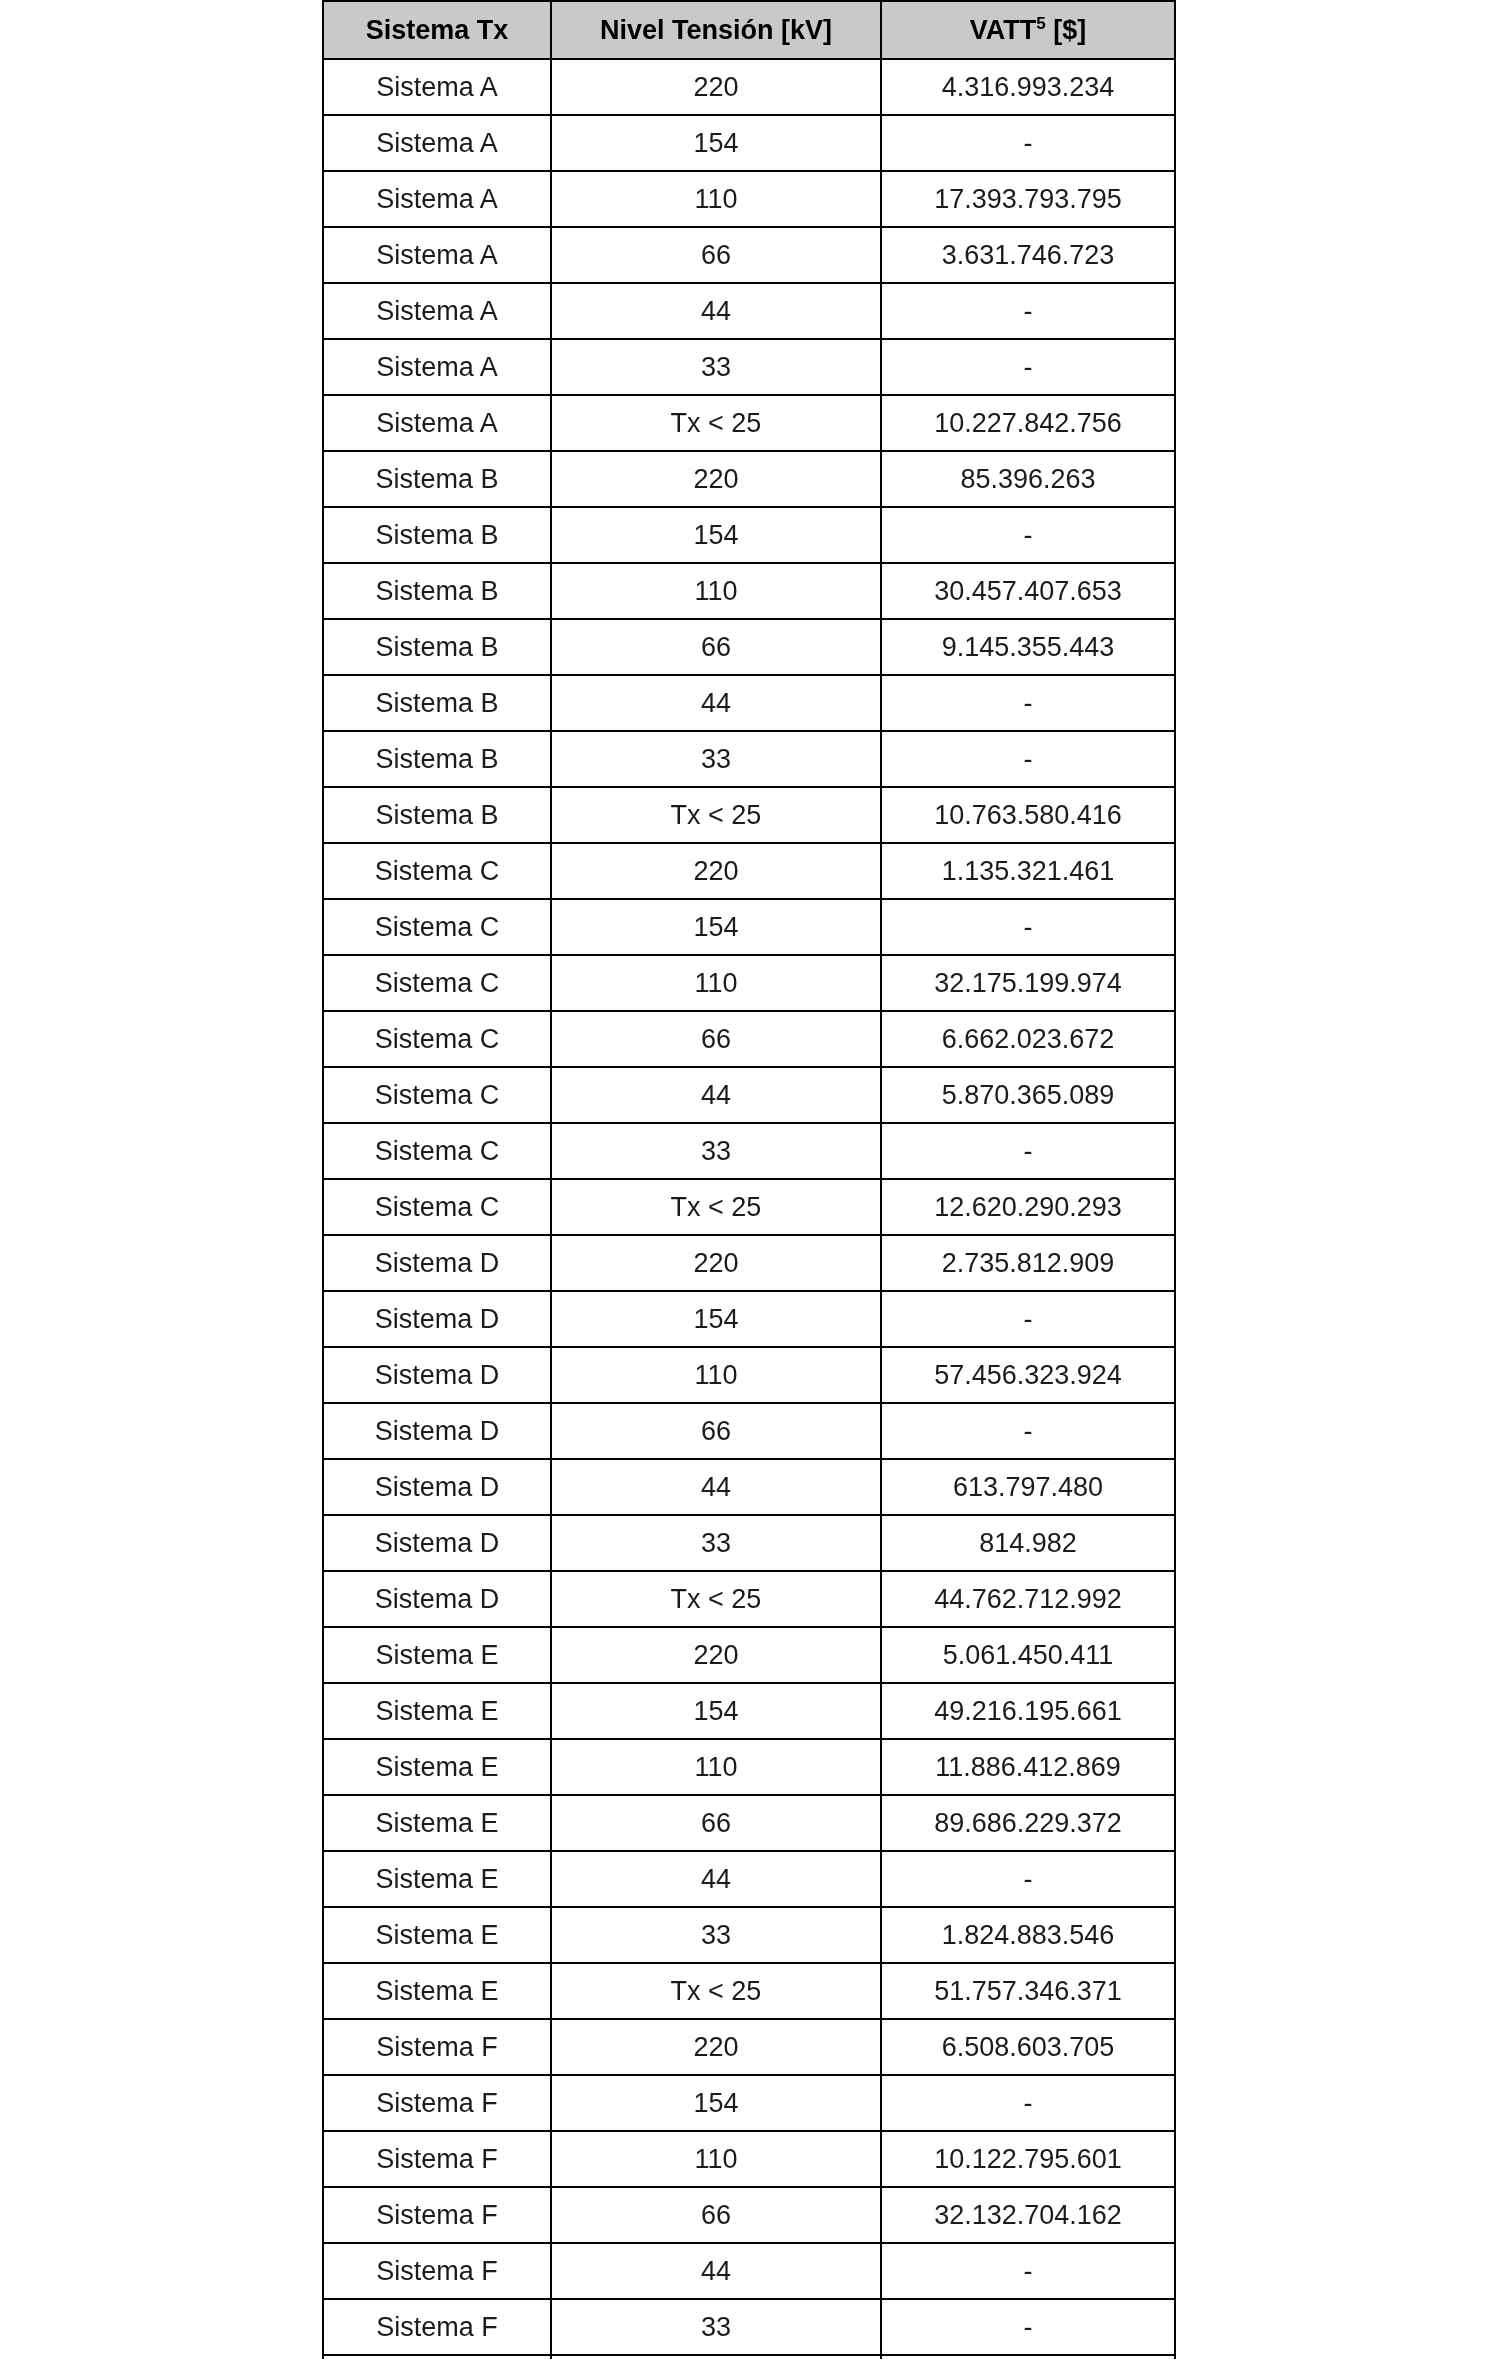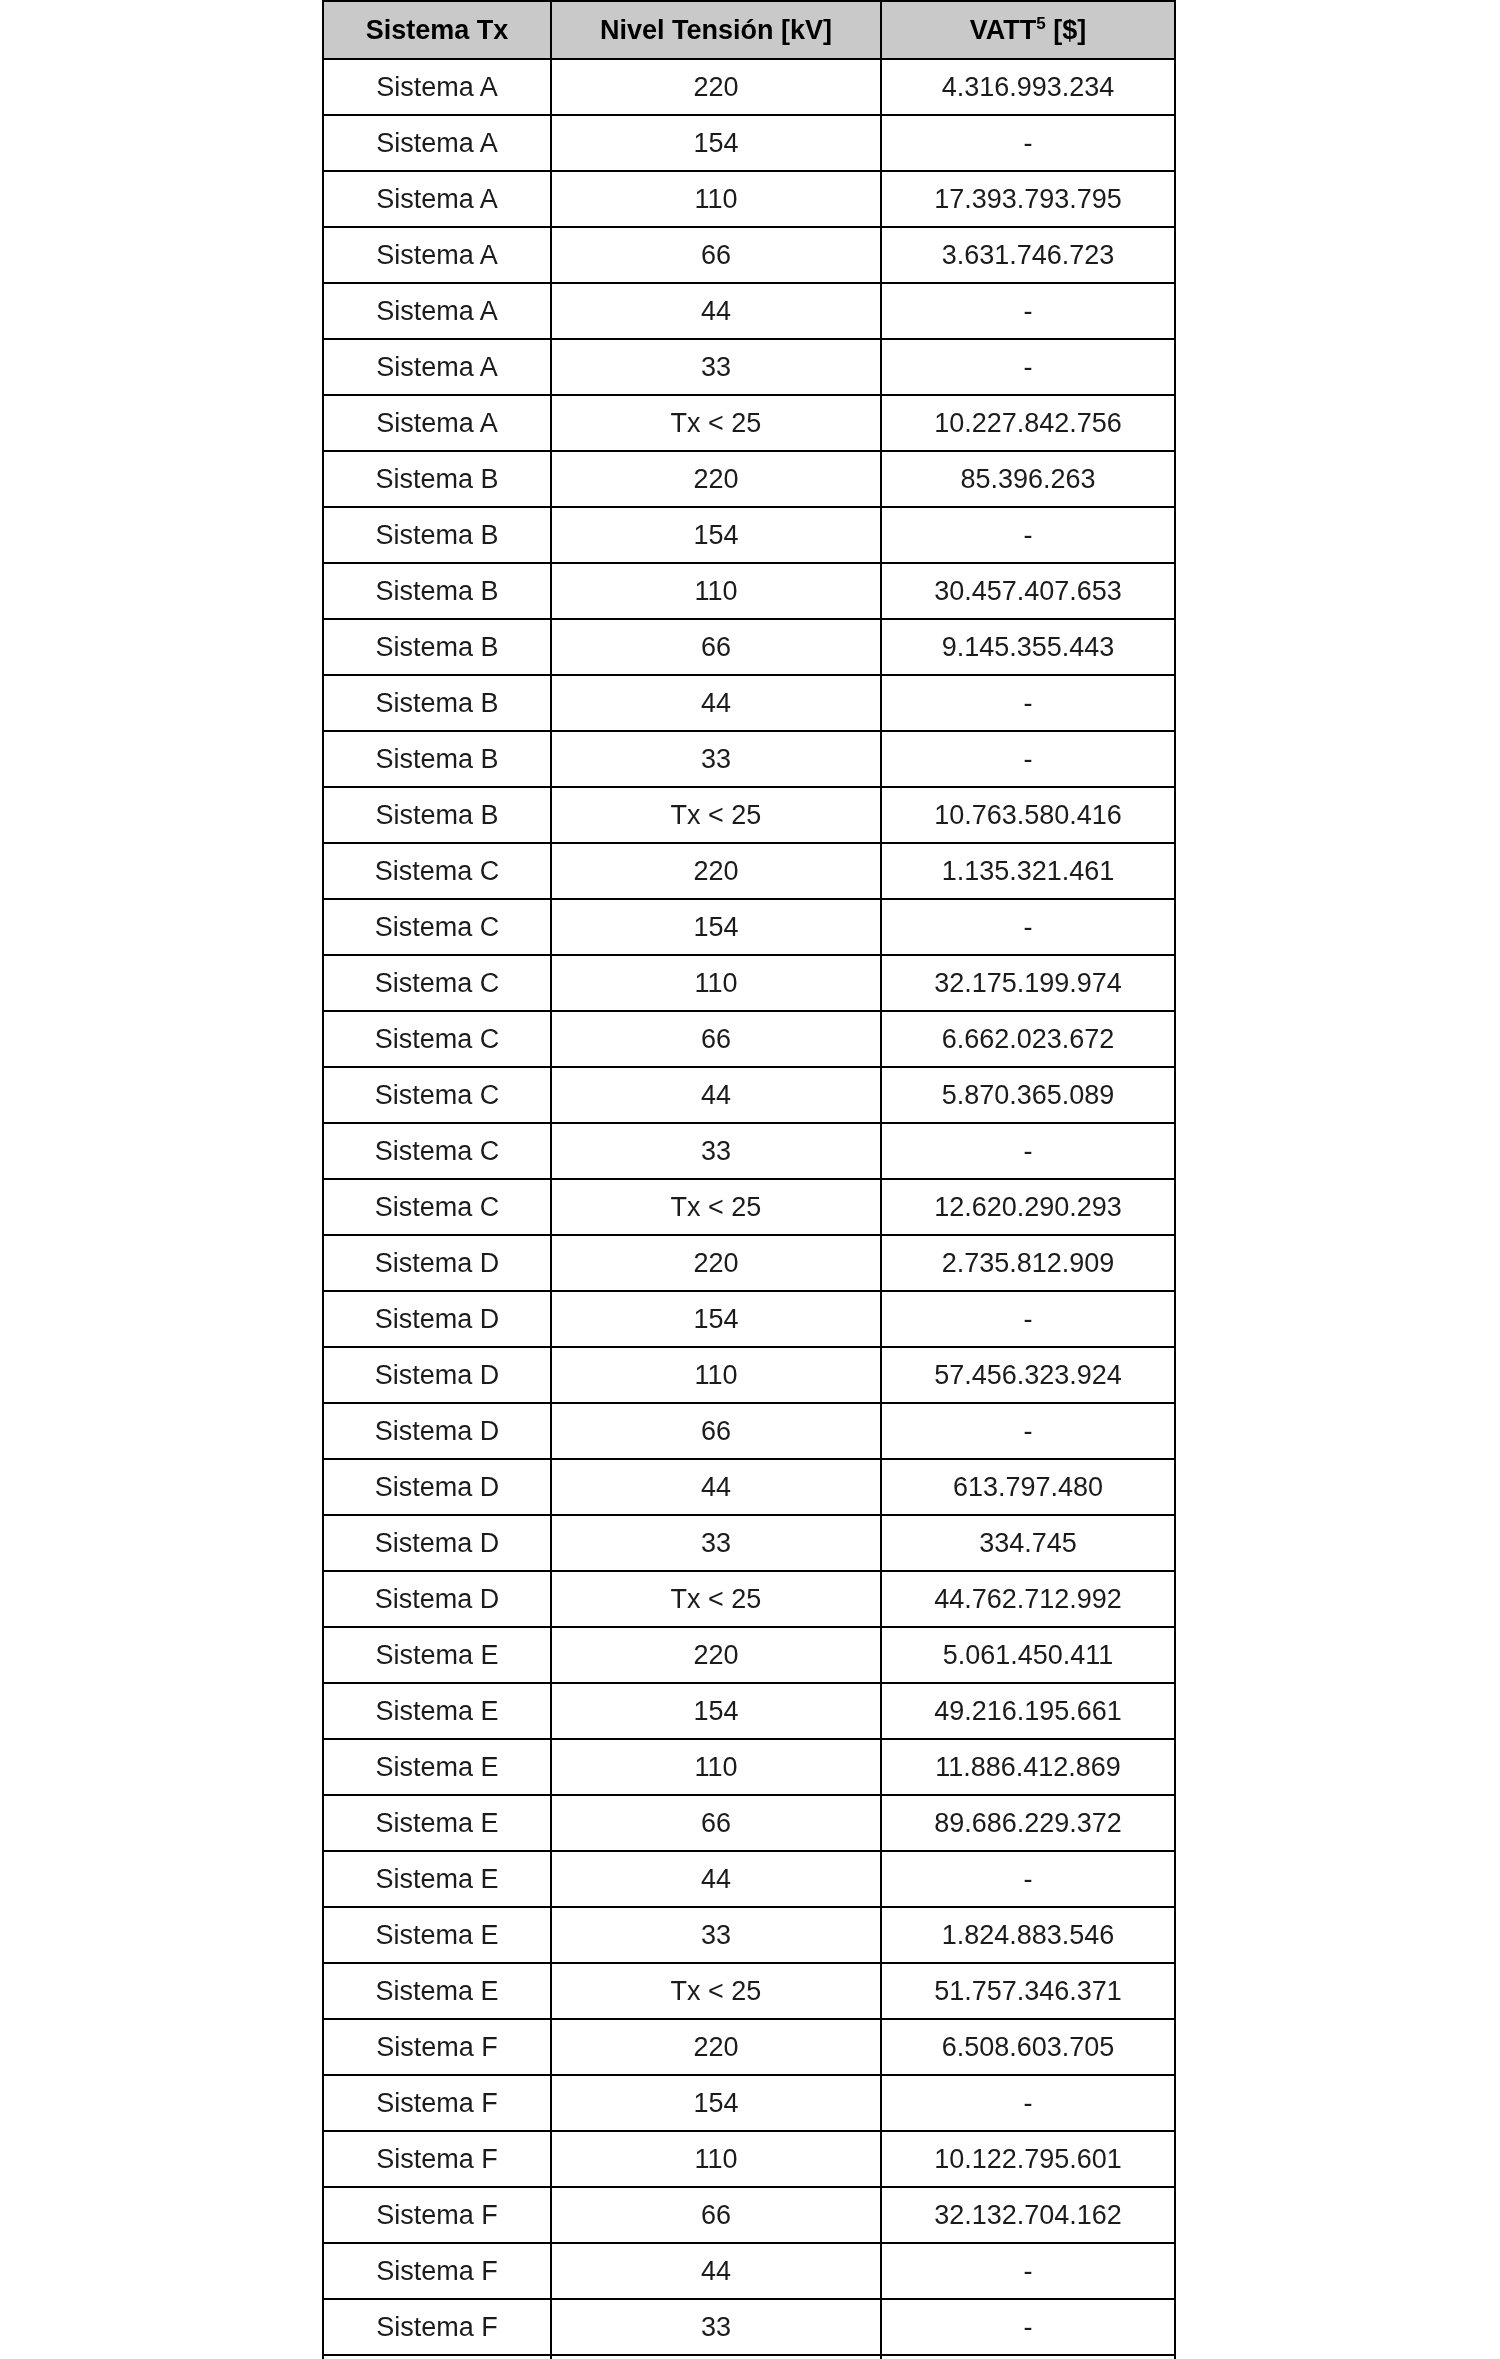--- a/index.html
+++ b/index.html
@@ -215,21 +215,21 @@
             <td class="col-value dash">-</td>
           </tr>
           <tr>
             <td class="col-system">Sistema D</td>
             <td class="col-level">44</td>
             <td class="col-value">613.797.480</td>
           </tr>
           <tr>
             <td class="col-system">Sistema D</td>
             <td class="col-level">33</td>
-            <td class="col-value">334.745</td>
+            <td class="col-value">814.982</td>
           </tr>
           <tr>
             <td class="col-system">Sistema D</td>
             <td class="col-level">Tx &lt; 25</td>
             <td class="col-value">44.762.712.992</td>
           </tr>
           <tr>
             <td class="col-system">Sistema E</td>
             <td class="col-level">220</td>
             <td class="col-value">5.061.450.411</td>

